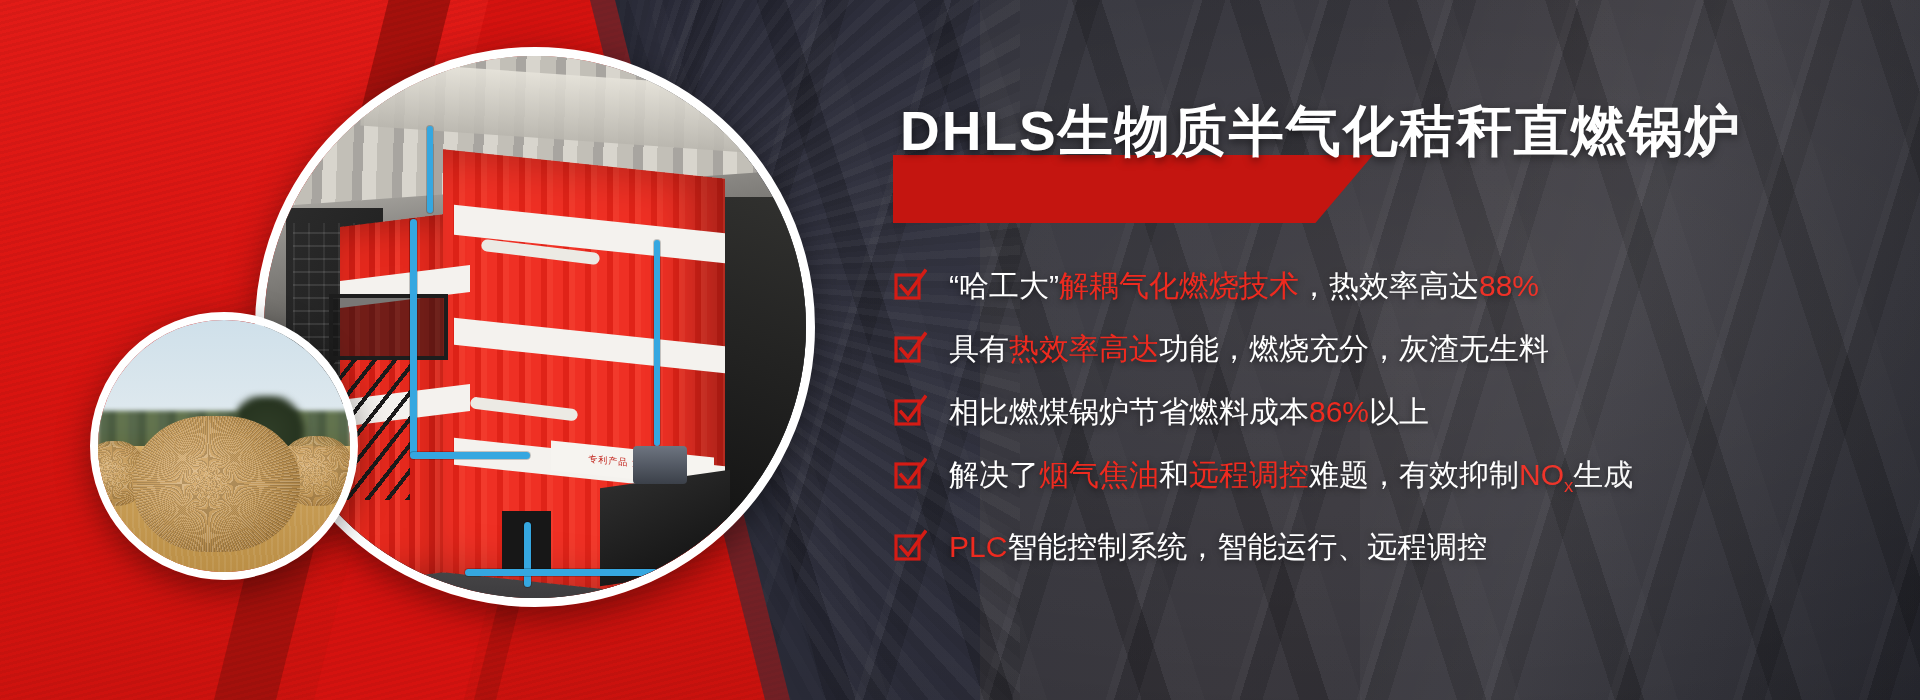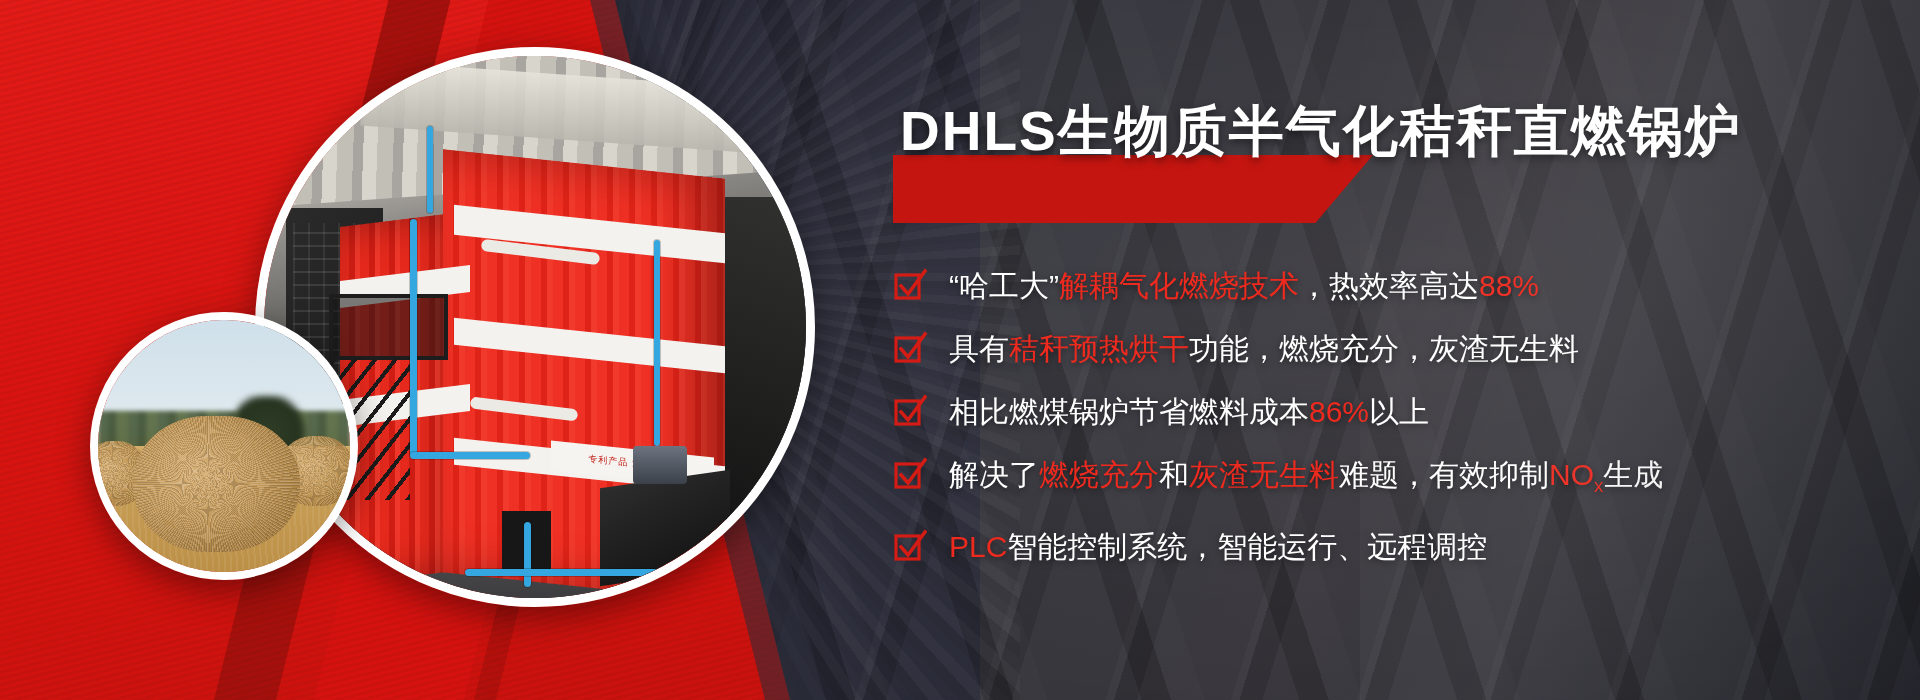--- a/index.html
+++ b/index.html
@@ -324,41 +324,41 @@
       <span class="txt"><span>“哈工大”</span><span class="r">解耦气化燃烧技术</span><span>，热效率高达</span><span class="r">88%</span></span>
     </div>
 
     <div class="bullet">
       <span class="chk">
         <svg width="34" height="34" viewBox="0 0 34 34">
           <rect x="3" y="7" width="23" height="23" fill="none" stroke="#d41c15" stroke-width="3.2"></rect>
           <path d="M8 18 L15 26 L32 3" fill="none" stroke="#d41c15" stroke-width="3.6" stroke-linecap="square"></path>
         </svg>
       </span>
-      <span class="txt"><span>具有</span><span class="r">秸秆预热烘干</span><span>功能，燃烧充分，灰渣无生料</span></span>
+      <span class="txt"><span>具有</span><span class="r">热效率高达</span><span>功能，燃烧充分，灰渣无生料</span></span>
     </div>
 
     <div class="bullet">
       <span class="chk">
         <svg width="34" height="34" viewBox="0 0 34 34">
           <rect x="3" y="7" width="23" height="23" fill="none" stroke="#d41c15" stroke-width="3.2"></rect>
           <path d="M8 18 L15 26 L32 3" fill="none" stroke="#d41c15" stroke-width="3.6" stroke-linecap="square"></path>
         </svg>
       </span>
       <span class="txt"><span>相比燃煤锅炉节省燃料成本</span><span class="r">86%</span><span>以上</span></span>
     </div>
 
     <div class="bullet">
       <span class="chk">
         <svg width="34" height="34" viewBox="0 0 34 34">
           <rect x="3" y="7" width="23" height="23" fill="none" stroke="#d41c15" stroke-width="3.2"></rect>
           <path d="M8 18 L15 26 L32 3" fill="none" stroke="#d41c15" stroke-width="3.6" stroke-linecap="square"></path>
         </svg>
       </span>
-      <span class="txt"><span>解决了</span><span class="r">燃烧充分</span><span>和</span><span class="r">灰渣无生料</span><span>难题，有效抑制</span><span class="r">NO<sub>x</sub></span><span>生成</span></span>
+      <span class="txt"><span>解决了</span><span class="r">烟气焦油</span><span>和</span><span class="r">远程调控</span><span>难题，有效抑制</span><span class="r">NO<sub>x</sub></span><span>生成</span></span>
     </div>
 
     <div class="bullet">
       <span class="chk">
         <svg width="34" height="34" viewBox="0 0 34 34">
           <rect x="3" y="7" width="23" height="23" fill="none" stroke="#d41c15" stroke-width="3.2"></rect>
           <path d="M8 18 L15 26 L32 3" fill="none" stroke="#d41c15" stroke-width="3.6" stroke-linecap="square"></path>
         </svg>
       </span>
       <span class="txt"><span class="r">PLC</span><span>智能控制系统，智能运行、远程调控</span></span>

